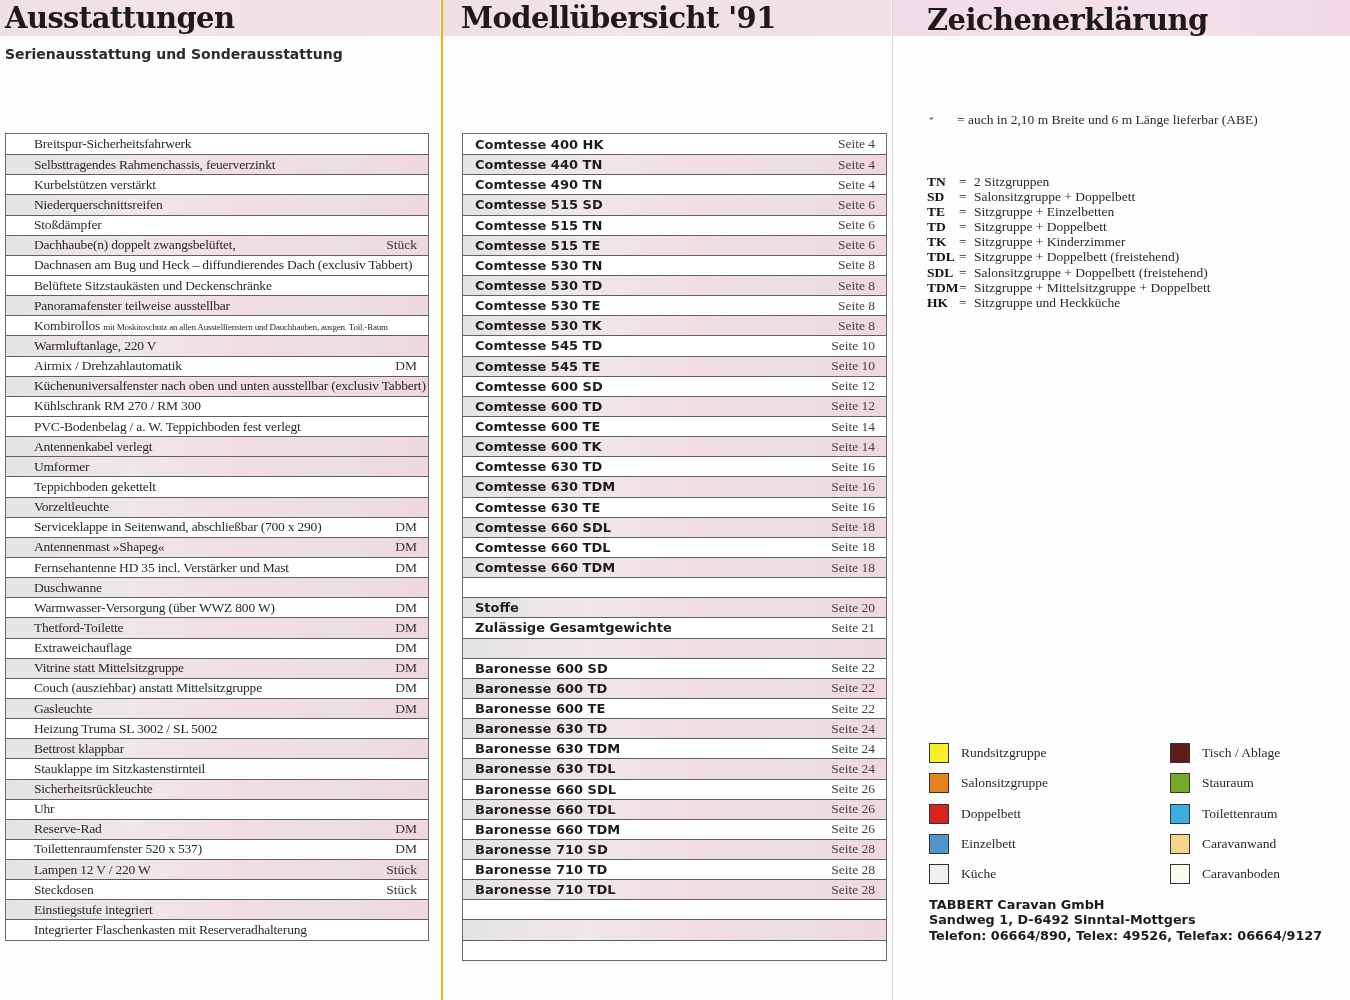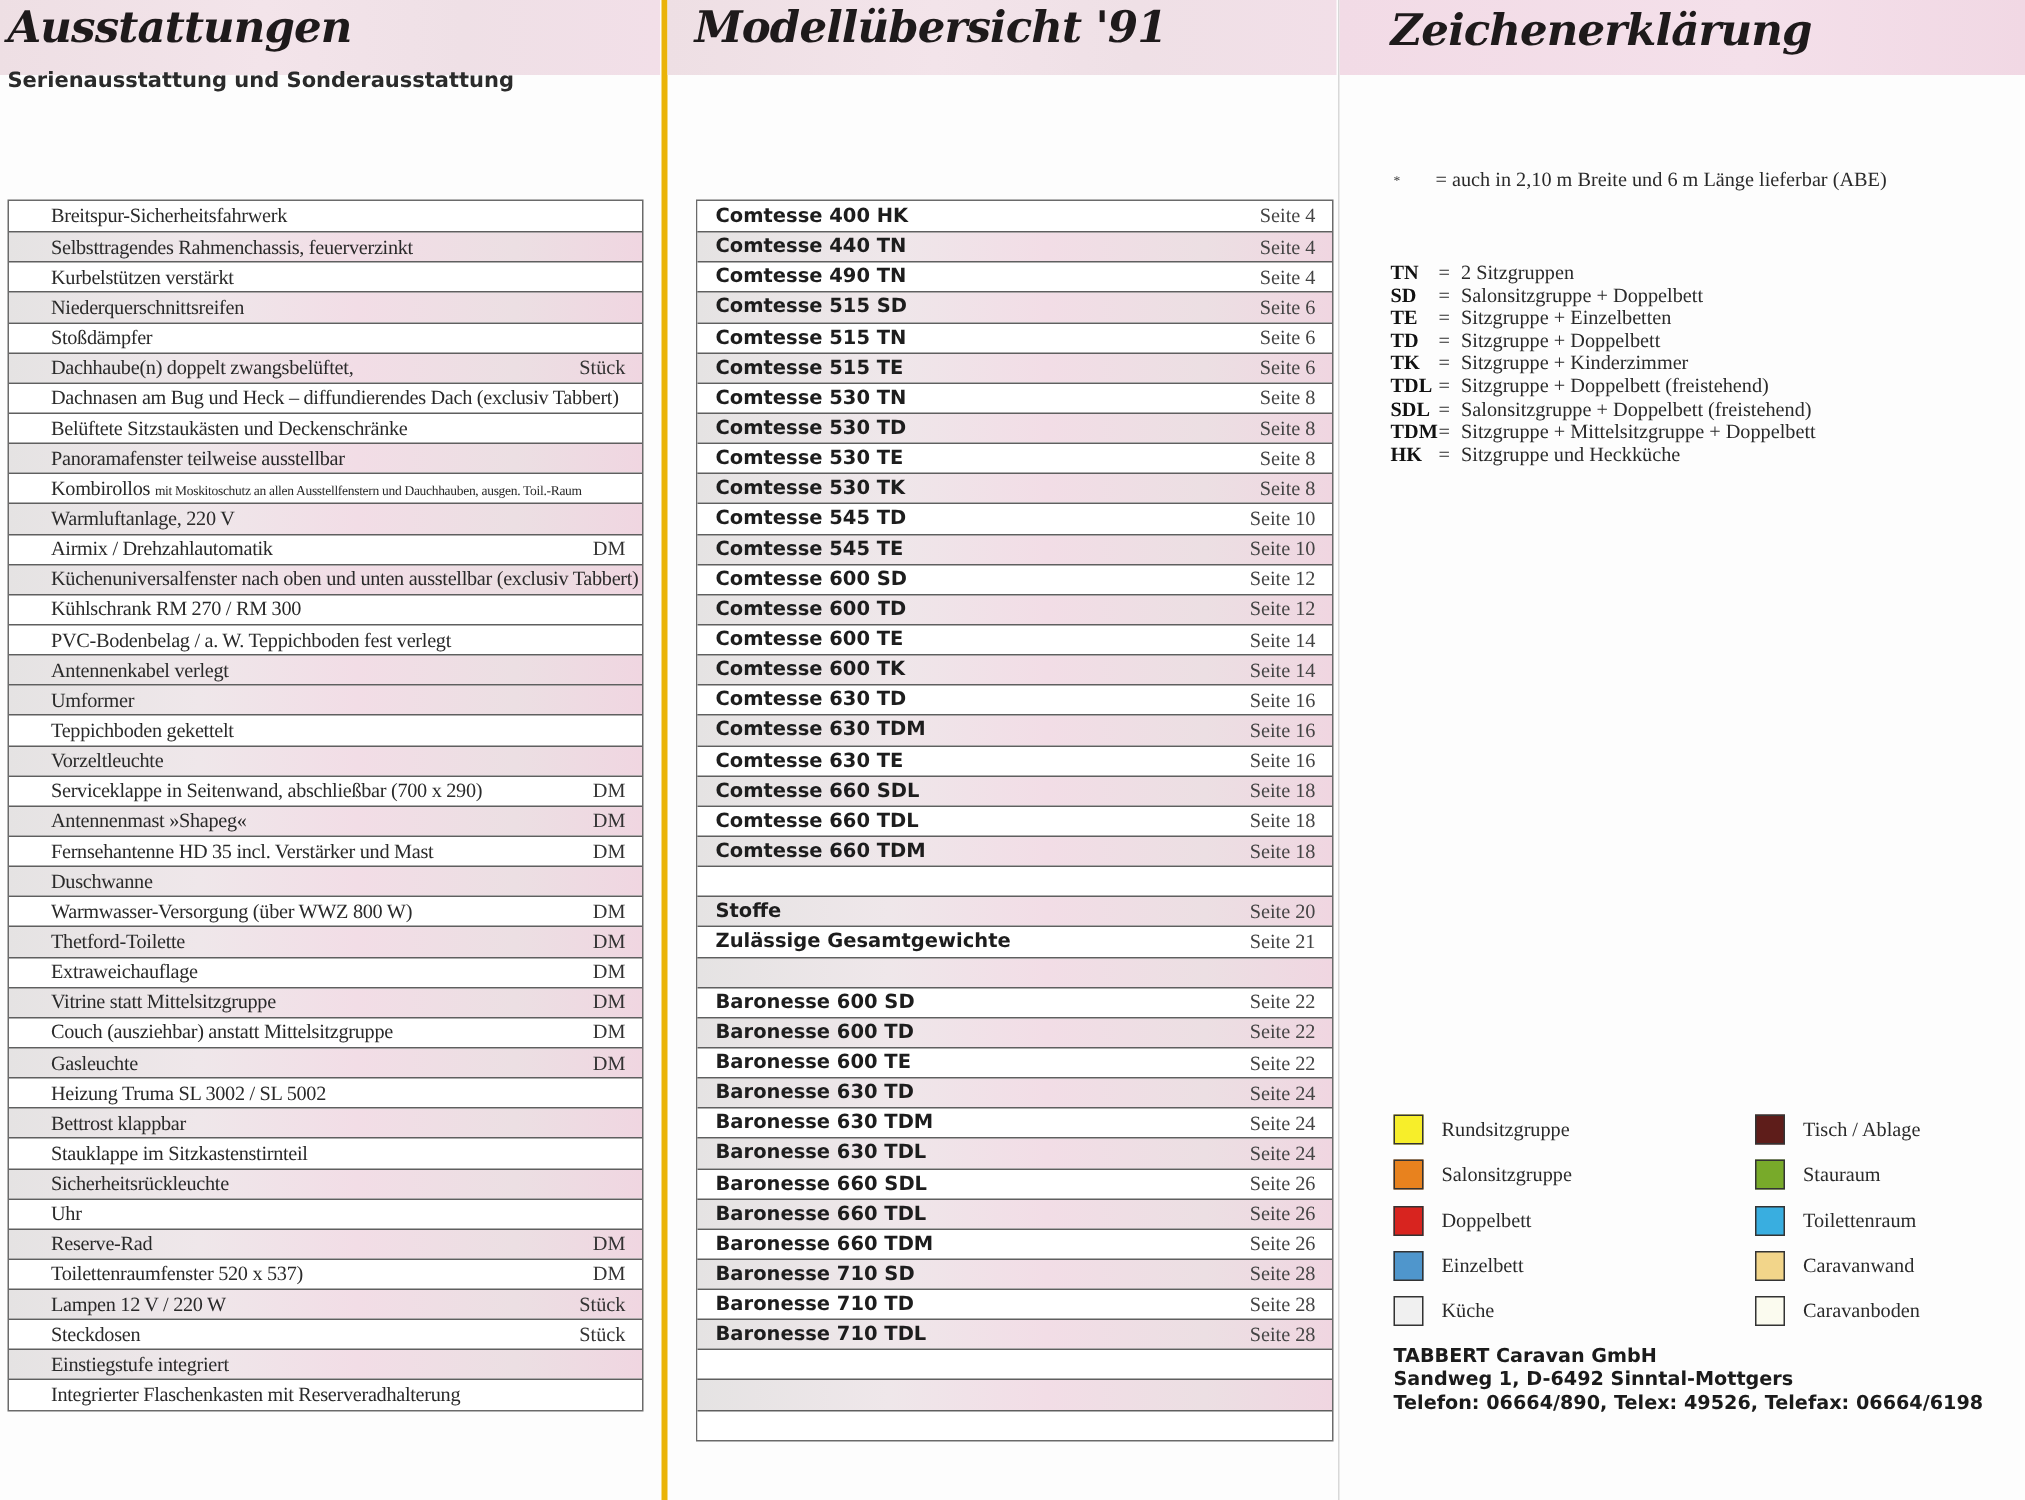--- a/index.html
+++ b/index.html
@@ -1,27 +1,26 @@
 <!DOCTYPE html>
 <html><head>
 <meta charset="utf-8">
 <style>
   * { box-sizing: border-box; margin: 0; padding: 0; }
   html, body { width: 1350px; height: 1000px; background: #fdfdfd; overflow: hidden; }
   body { position: relative; font-family: "DejaVu Serif", serif; color: #222; }
 
   .col { position: absolute; top: 0; height: 1000px; }
   #col-left  { left: 0;    width: 440px; }
-  #col-mid   { left: 441px; width: 450px; border-left: 4px solid #eab308; }
+  #col-mid   { left: 441px; width: 450px; border-left: 2px solid #eab308; }
   #col-right { left: 892px; width: 458px; border-left: 1px solid #d8d8d8; }
 
   .banner {
-    position: absolute; left: 0; top: 0; right: 0; height: 50px;
+    position: absolute; left: 0; top: 0; right: 0; height: 36px;
     background: linear-gradient(90deg, #eedfe4 0%, #f3e4ea 40%, #efe0e6 70%, #f2dfe8 100%);
-    font-style: italic;
   }
   #col-right .banner { background: linear-gradient(90deg, #f2dbe6 0%, #f4e0ea 60%, #f1d8e4 100%); }
 
   .banner-title {
     position: absolute; top: 1px;
     font-family: "DejaVu Serif", serif; font-weight: bold;
     font-size: 29px; letter-spacing: -0.6px; color: #1e1a1b;
   }
   #col-left .banner-title  { left: 5px; }
   #col-mid .banner-title   { left: 18px; }
@@ -548,15 +547,15 @@
         <div class="sw-item">
           <span class="sw-box" style="background: rgb(251, 251, 239);"></span>
           <span>Caravanboden</span>
         </div>
       </div>
   </div>
 
   <div class="footer">
     <div>TABBERT Caravan GmbH</div>
     <div>Sandweg 1, D-6492 Sinntal-Mottgers</div>
-    <div>Telefon: 06664/890, Telex: 49526, Telefax: 06664/6198</div>
+    <div>Telefon: 06664/890, Telex: 49526, Telefax: 06664/9127</div>
   </div>
 </section>
 
 </body></html>

